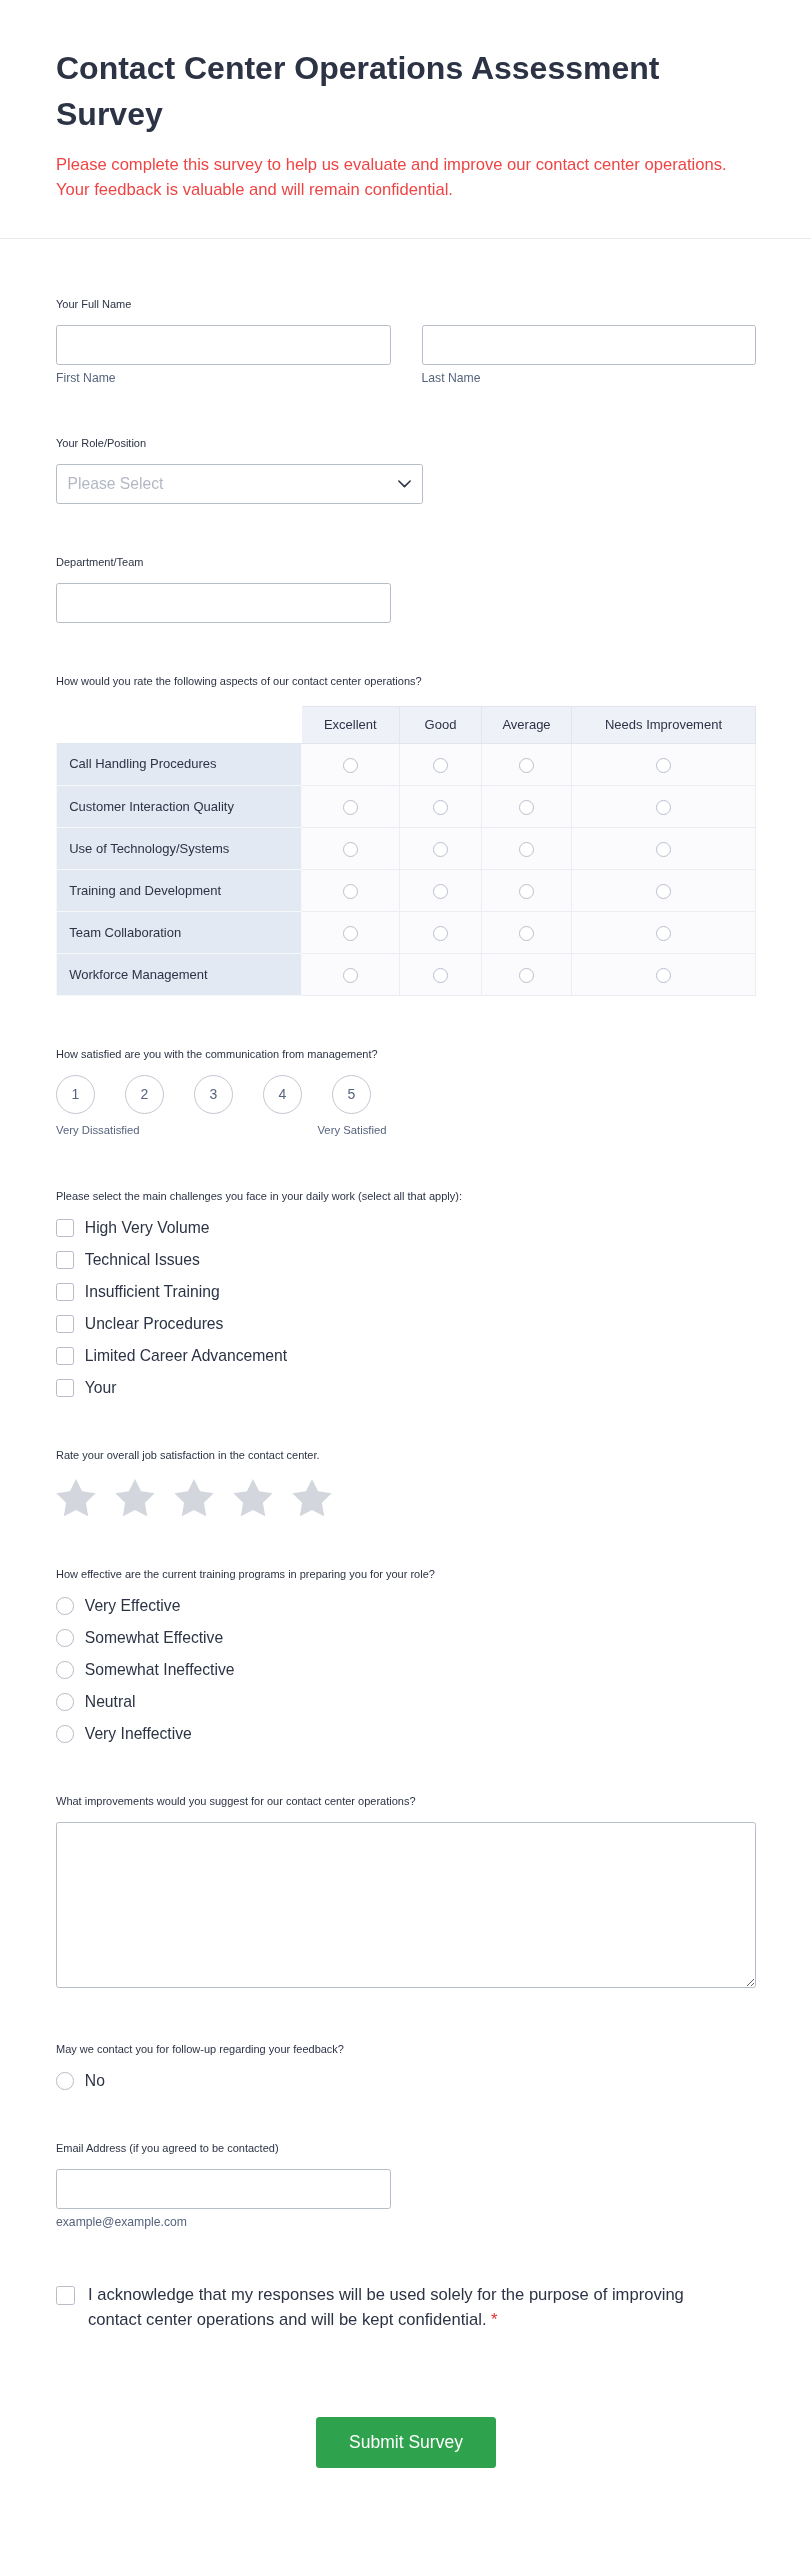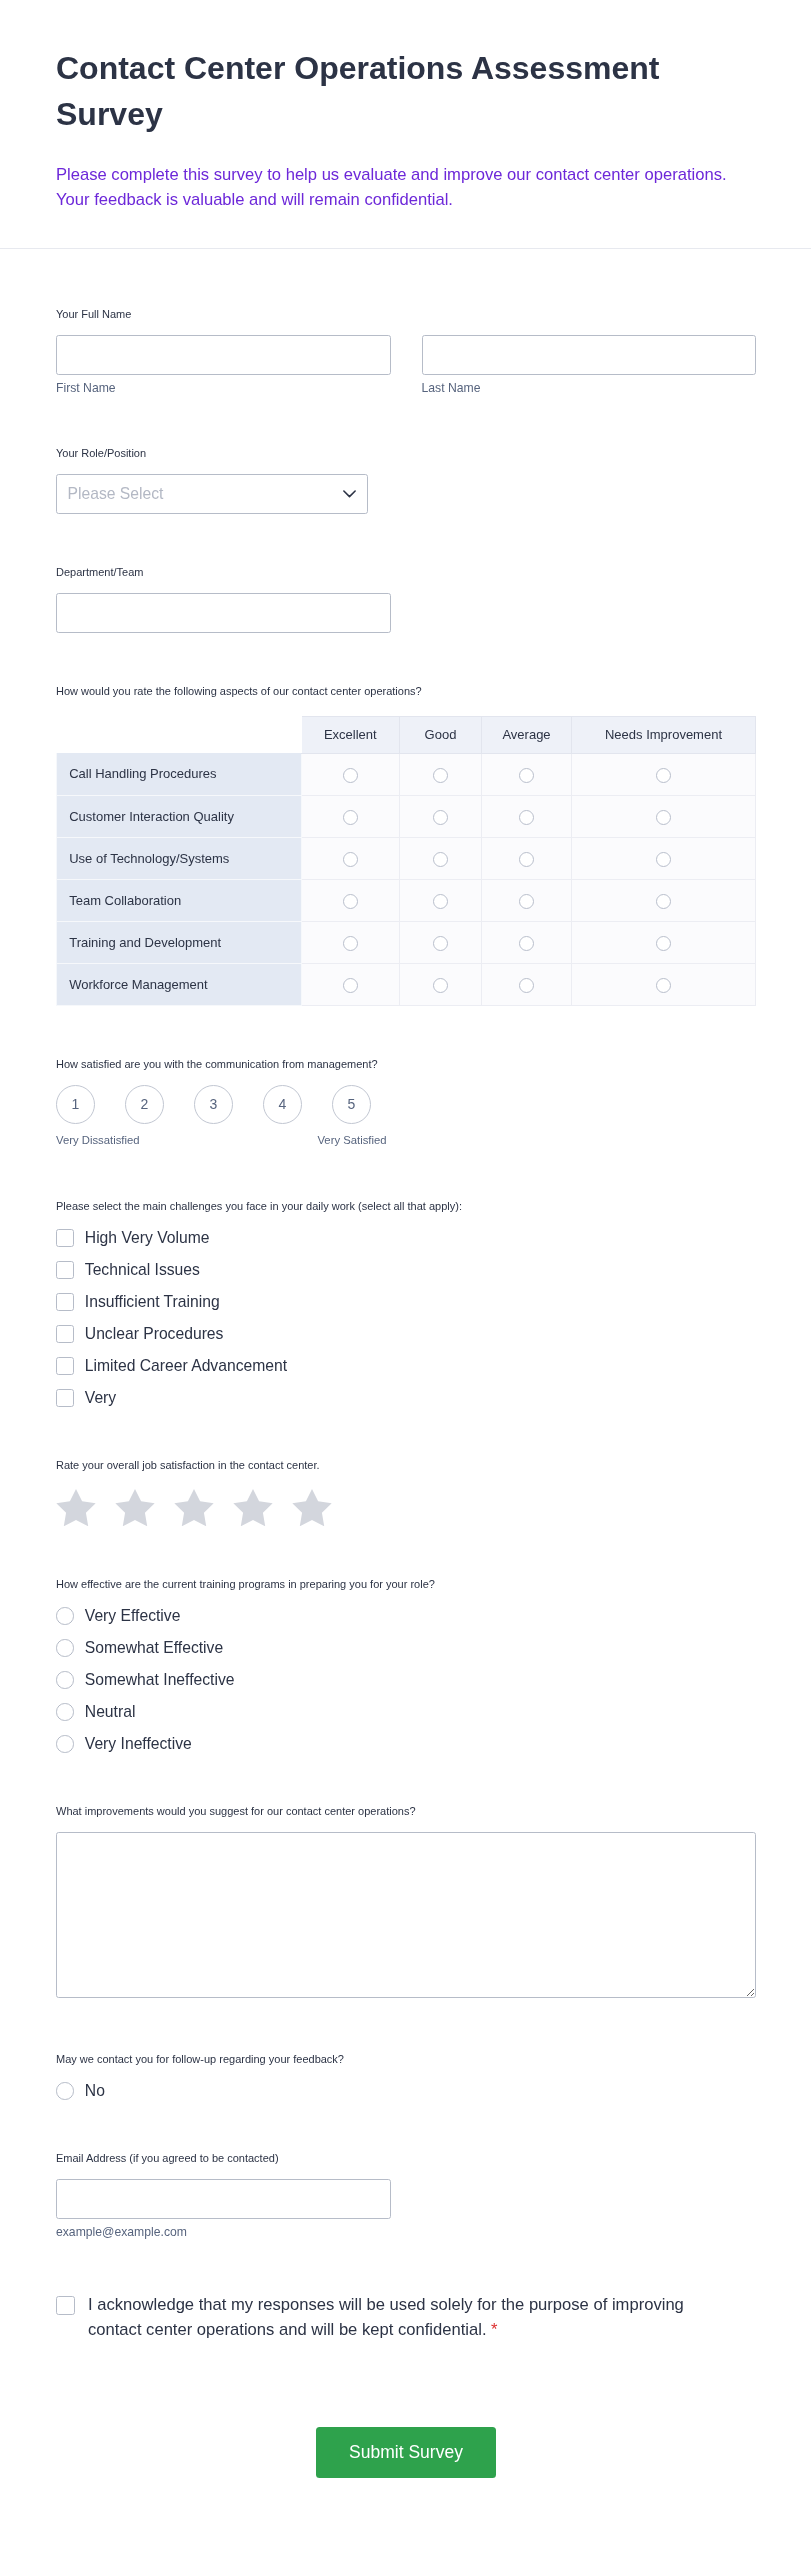--- a/index.html
+++ b/index.html
@@ -17,24 +17,24 @@
   }
   
   .form-title {
     font-size: 32px;
     line-height: 1.45;
     font-weight: 700;
     color: #2c3345;
     max-width: 698px;
   }
   .form-subtitle {
-    margin-top: 25px;
+    margin-top: 15px;
     font-size: 16.6px;
     line-height: 1.5;
-    color: #6d28d9;
+    color: #ef4444;
     max-width: 689px;
   }
   .divider {
     border: none;
     border-top: 0.9px solid #e7e9ef;
     margin: 35px -56px 0;
   }
   
   .q { margin-top: 51px; }
   .q-first { margin-top: 58px; }
@@ -58,21 +58,21 @@
     background: #fff;
     border: 0.9px solid #b6bcc8;
     border-radius: 2.6px;
     outline: none;
   }
   .text-input { width: 335px; height: 40px; padding: 0 10.5px; }
   .name-row { display: flex; gap: 31px; }
   .name-col { width: 335px; }
   .name-col .text-input { width: 100%; }
   
-  .select-wrap { position: relative; width: 312px; }
+  .select-wrap { position: relative; width: 367px; }
   .select-wrap select {
     width: 100%; height: 40px;
     padding: 0 35px 0 10.5px;
     appearance: none; -webkit-appearance: none;
     color: #b3b8c4;
     cursor: pointer;
   }
   .select-wrap .chev {
     position: absolute; right: 12.2px; top: 50%;
     transform: translateY(-50%);
@@ -278,32 +278,32 @@
         <td class="cell"><input type="radio" name="mrow1" class="m-radio" style=""></td>
       </tr>
       <tr>
         <td class="row-label">Use of Technology/Systems</td>
         <td class="cell"><input type="radio" name="mrow2" class="m-radio" style=""></td>
         <td class="cell"><input type="radio" name="mrow2" class="m-radio" style=""></td>
         <td class="cell"><input type="radio" name="mrow2" class="m-radio" style=""></td>
         <td class="cell"><input type="radio" name="mrow2" class="m-radio" style=""></td>
       </tr>
       <tr>
+        <td class="row-label">Training and Development</td>
+        <td class="cell"><input type="radio" name="mrow4" class="m-radio" style=""></td>
+        <td class="cell"><input type="radio" name="mrow4" class="m-radio" style=""></td>
+        <td class="cell"><input type="radio" name="mrow4" class="m-radio" style=""></td>
+        <td class="cell"><input type="radio" name="mrow4" class="m-radio" style=""></td>
+      </tr>
+      <tr>
         <td class="row-label">Team Collaboration</td>
         <td class="cell"><input type="radio" name="mrow3" class="m-radio" style=""></td>
         <td class="cell"><input type="radio" name="mrow3" class="m-radio" style=""></td>
         <td class="cell"><input type="radio" name="mrow3" class="m-radio" style=""></td>
         <td class="cell"><input type="radio" name="mrow3" class="m-radio" style=""></td>
-      </tr>
-      <tr>
-        <td class="row-label">Training and Development</td>
-        <td class="cell"><input type="radio" name="mrow4" class="m-radio" style=""></td>
-        <td class="cell"><input type="radio" name="mrow4" class="m-radio" style=""></td>
-        <td class="cell"><input type="radio" name="mrow4" class="m-radio" style=""></td>
-        <td class="cell"><input type="radio" name="mrow4" class="m-radio" style=""></td>
       </tr>
       <tr>
         <td class="row-label">Workforce Management</td>
         <td class="cell"><input type="radio" name="mrow5" class="m-radio" style=""></td>
         <td class="cell"><input type="radio" name="mrow5" class="m-radio" style=""></td>
         <td class="cell"><input type="radio" name="mrow5" class="m-radio" style=""></td>
         <td class="cell"><input type="radio" name="mrow5" class="m-radio" style=""></td>
       </tr>
     </tbody>
       </table>
@@ -342,21 +342,21 @@
       <label class="opt-row">
         <input type="checkbox" class="cb" style="">
         <span>Unclear Procedures</span>
       </label>
       <label class="opt-row">
         <input type="checkbox" class="cb" style="">
         <span>Limited Career Advancement</span>
       </label>
       <label class="opt-row">
         <input type="checkbox" class="cb" style="">
-        <span>Very</span>
+        <span>Your</span>
       </label>
     </div>
   </div>
 
   <div class="q">
     <div class="q-label">Rate your overall job satisfaction in the contact center.</div>
     <div class="stars">
       <span class="star">
           <svg width="40" height="38" viewBox="0 0 24 23">
             <path d="M12 .6l3.7 7.4 8.2 1.2-5.9 5.8 1.4 8.2L12 19.3l-7.4 3.9 1.4-8.2L.1 9.2l8.2-1.2z" fill="#d3d6dd"></path>

